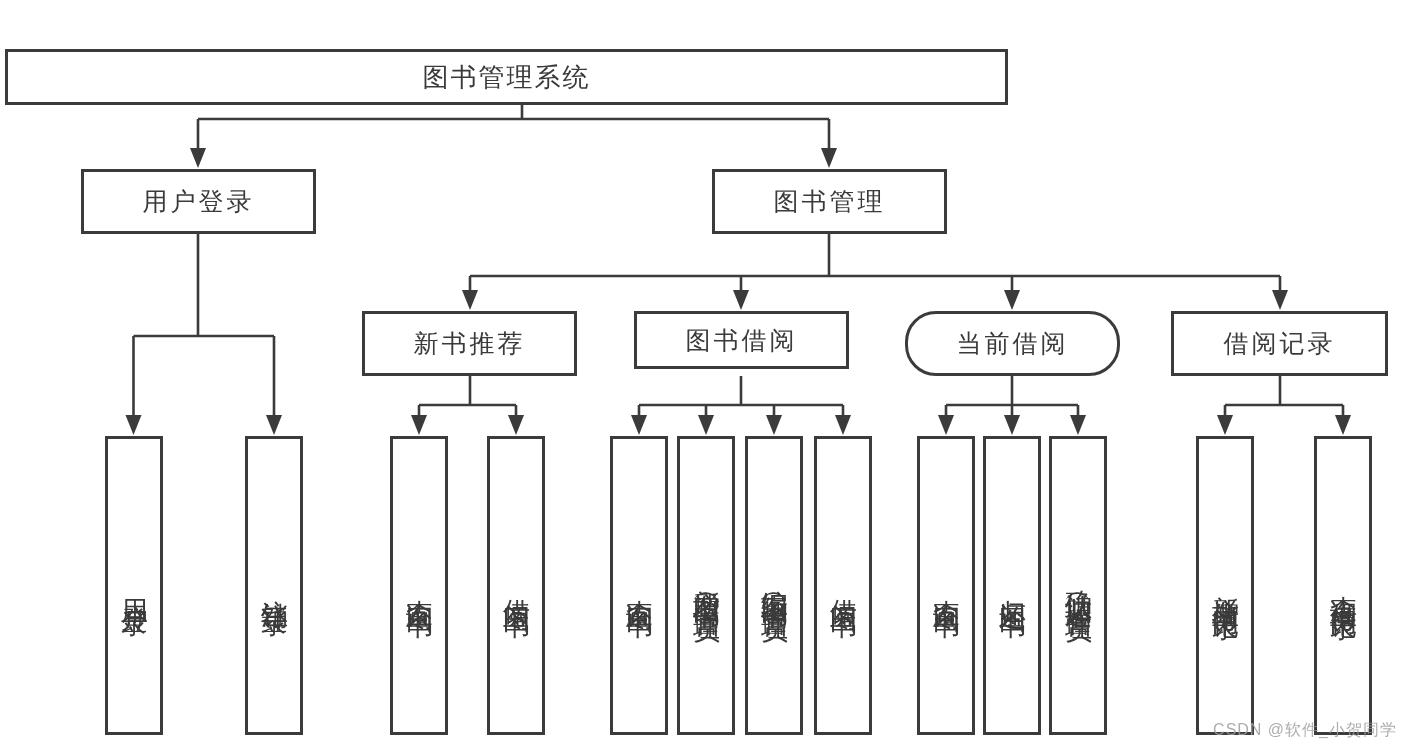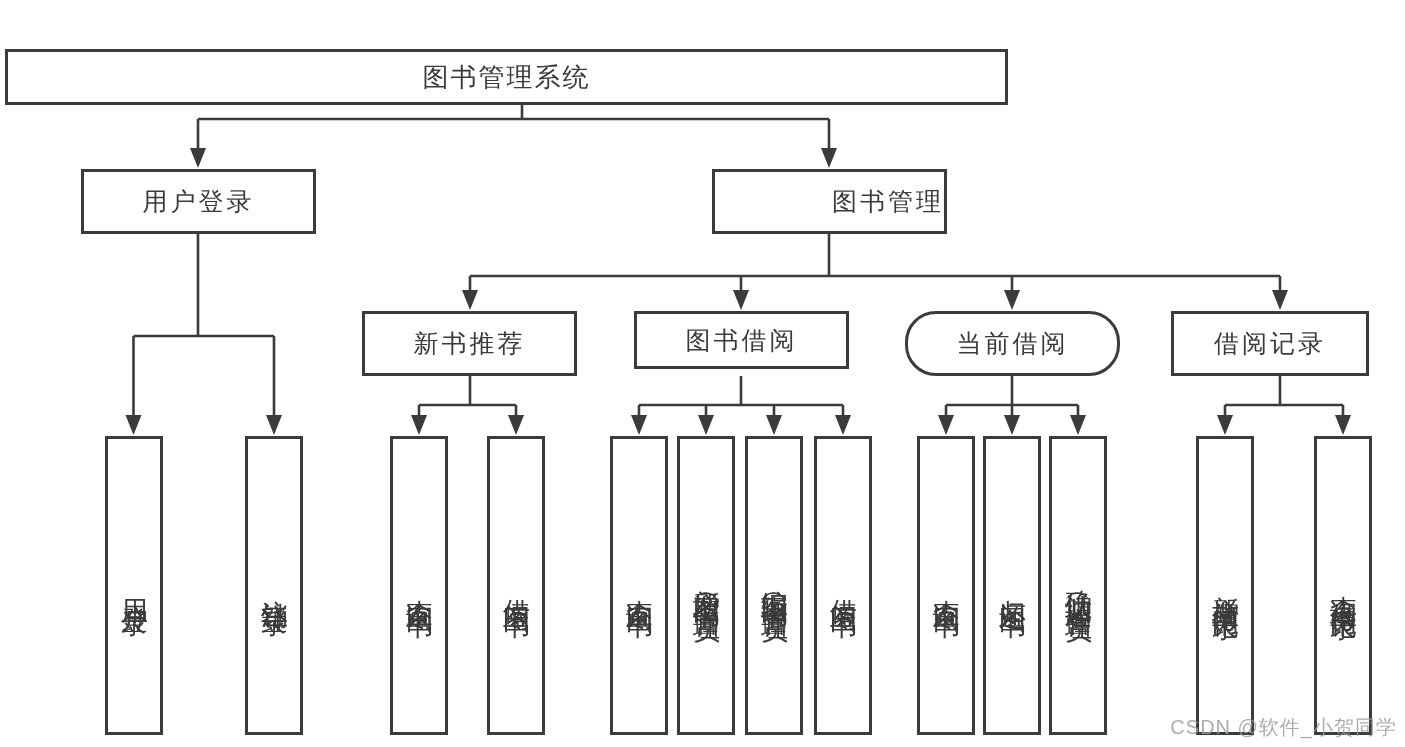--- a/index.html
+++ b/index.html
@@ -42,44 +42,44 @@
     text-orientation: mixed;
     font-size: 27px;
     letter-spacing: 4px;
     line-height: 1;
     color: #3a3a3a;
     white-space: nowrap;
   }
   
   .n-root            { left: 5px;  top: 13px;  width: 1003px; height: 56px; margin-top: 36px; }
   .n-user-login      { left: 81px;  top: 169px; width: 235px;  height: 65px; }
-  .n-book-mgmt       { left: 712px; top: 169px; width: 235px;  height: 65px; justify-content: flex-end; }
+  .n-book-mgmt       { left: 712px; top: 169px; width: 235px;  height: 65px; }
   .n-new-book-rec    { left: 362px; top: 311px; width: 215px;  height: 65px; }
   .n-book-borrow     { left: 634px; top: 311px; width: 215px;  height: 58px; }
   .n-current-borrow  { left: 905px; top: 311px; width: 215px;  height: 65px; border-radius: 31px; }
-  .n-borrow-records  { left: 1171px;top: 311px; width: 198px;  height: 65px; }
+  .n-borrow-records  { left: 1171px;top: 311px; width: 217px;  height: 65px; }
   .leaf              { top: 436px; width: 58px; height: 299px; }
   .l-user-login      { left: 105px; }
   .l-logout          { left: 245px; }
   .l-rec-query       { left: 390px; }
   .l-rec-borrow      { left: 487px; }
   .l-bb-query        { left: 610px; }
   .l-bb-add          { left: 677px; }
   .l-bb-edit         { left: 745px; }
   .l-bb-borrow       { left: 814px; }
   .l-cb-query        { left: 917px; }
   .l-cb-return       { left: 983px; }
   .l-cb-confirm      { left: 1049px; }
   .l-br-add          { left: 1196px; }
   .l-br-query        { left: 1314px; }
   .watermark {
     position: absolute;
     right: 8px;
     bottom: 6px;
-    font-size: 20px;
+    font-size: 16px;
     color: rgba(158,158,158,0.85);
     letter-spacing: 1px;
     white-space: nowrap;
   }
 </style>
 </head>
 <body>
 
 <div class="canvas">
 

